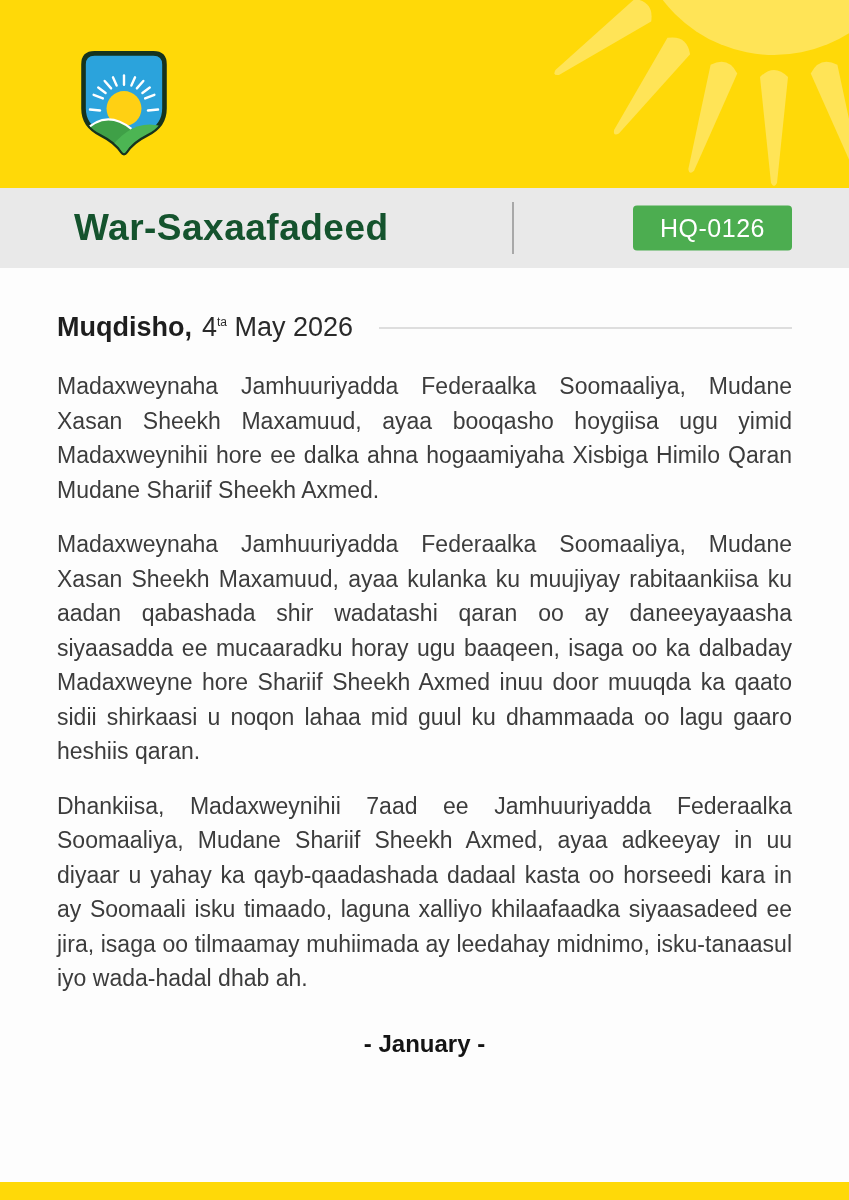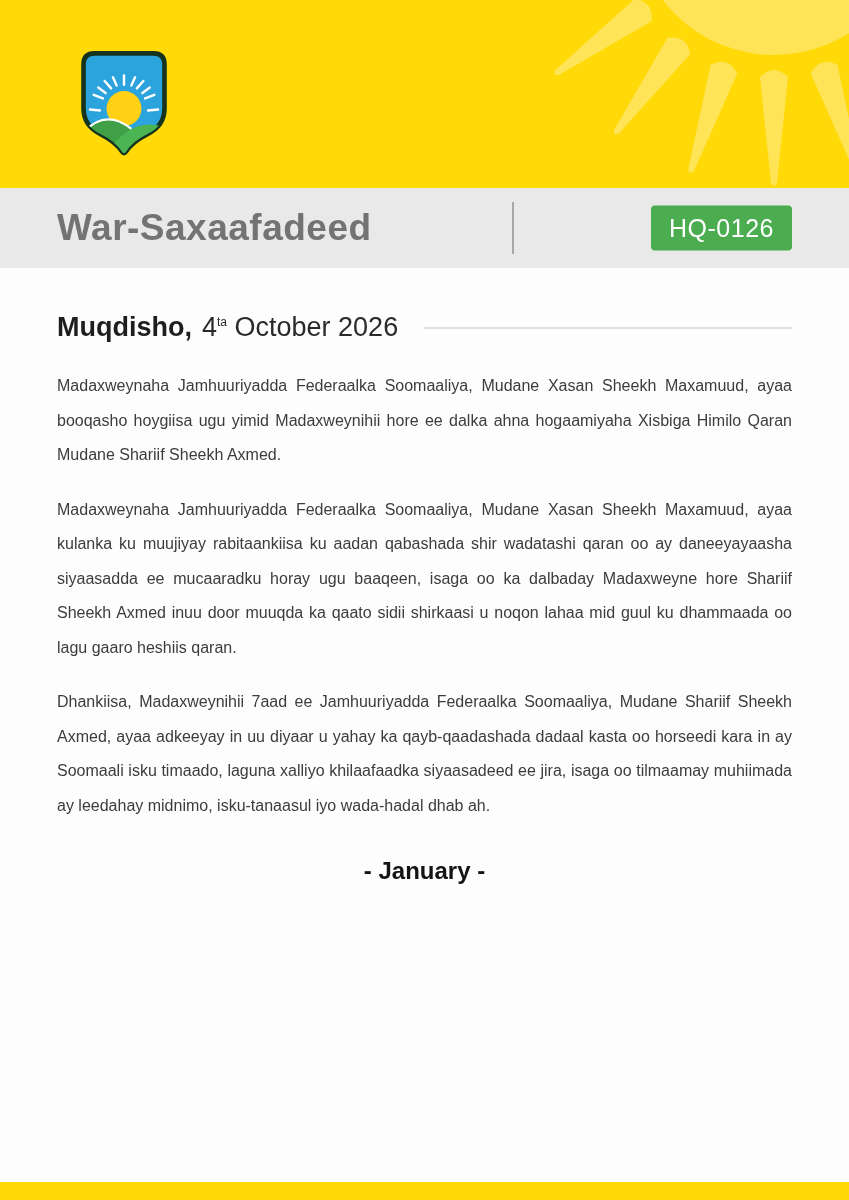--- a/index.html
+++ b/index.html
@@ -8,37 +8,37 @@
 
   
   .header{position:relative;height:188px;background:#FFD908;overflow:hidden;}
   .sun-decoration{position:absolute;top:0;right:0;width:330px;height:188px;pointer-events:none;}
   .logo-wrap{position:absolute;left:78px;top:43px;width:92px;height:122px;}
   .brand{position:absolute;left:186px;top:56px;color:#181818;font-weight:800;
          font-size:41px;line-height:37px;letter-spacing:1px;}
 
   
   .titlebar{position:relative;height:80px;background:#E9E9E9;}
-  .titlebar-title{position:absolute;left:57px;top:50%;transform:translateY(-50%);
-                  font-size:37px;font-weight:800;color:#737373;letter-spacing:.5px;}
+  .titlebar-title{position:absolute;left:74px;top:50%;transform:translateY(-50%);
+                  font-size:37px;font-weight:800;color:#14532d;letter-spacing:.5px;}
   .titlebar-divider{position:absolute;left:512px;top:14px;width:2px;height:52px;background:#a8a8a8;}
   .ref-badge{position:absolute;right:57px;top:50%;transform:translateY(-50%);
              background:#4CAD50;color:#ffffff;font-size:25px;letter-spacing:.5px;
-             padding:8px 18px;border-radius:4px;}
+             padding:8px 27px;border-radius:4px;}
 
   
   .content{padding:0 57px;margin-top:20px;}
   .dateline{display:flex;align-items:center;margin-top:44px;font-size:27px;color:#1e1e1e;}
   .dateline .city{font-weight:800;}
   .dateline .date{margin-left:10px;font-weight:400;color:#2a2a2a;}
   .dateline sup{font-size:12px;}
   .dateline-rule{flex:1;height:2px;background:#DEDEDE;margin-left:26px;}
 
   .paragraphs{margin-top:26px;}
-  .para{font-size:16px;line-height:34.5px;color:#3C3C3C;text-align:justify;
+  .para{font-size:23px;line-height:34.5px;color:#3C3C3C;text-align:justify;
         margin:0 0 20px 0;}
   .end-mark{margin-top:34px;text-align:center;font-size:24px;font-weight:800;color:#141414;}
 
   
   .footer{position:absolute;left:0;bottom:0;width:100%;height:18px;background:#FFD908;}
 </style>
 </head>
 <body>
 
 <div class="page">
@@ -98,21 +98,21 @@
   <div class="titlebar">
     <div class="titlebar-title">War-Saxaafadeed</div>
     <div class="titlebar-divider"></div>
     <div class="ref-badge">HQ-0126</div>
   </div>
 
   <div class="content">
 
     <div class="dateline">
       <span class="city">Muqdisho,</span>
-      <span class="date"><span>4</span><sup>ta</sup>&nbsp;<span>October 2026</span></span>
+      <span class="date"><span>4</span><sup>ta</sup>&nbsp;<span>May 2026</span></span>
       <span class="dateline-rule"></span>
     </div>
 
     <div class="paragraphs">
       <p class="para">Madaxweynaha Jamhuuriyadda Federaalka Soomaaliya, Mudane Xasan Sheekh Maxamuud, ayaa booqasho hoygiisa ugu yimid Madaxweynihii hore ee dalka ahna hogaamiyaha Xisbiga Himilo Qaran Mudane Shariif Sheekh Axmed.</p>
       <p class="para">Madaxweynaha Jamhuuriyadda Federaalka Soomaaliya, Mudane Xasan Sheekh Maxamuud, ayaa kulanka ku muujiyay rabitaankiisa ku aadan qabashada shir wadatashi qaran oo ay daneeyayaasha siyaasadda ee mucaaradku horay ugu baaqeen, isaga oo ka dalbaday Madaxweyne hore Shariif Sheekh Axmed inuu door muuqda ka qaato sidii shirkaasi u noqon lahaa mid guul ku dhammaada oo lagu gaaro heshiis qaran.</p>
       <p class="para">Dhankiisa, Madaxweynihii 7aad ee Jamhuuriyadda Federaalka Soomaaliya, Mudane Shariif Sheekh Axmed, ayaa adkeeyay in uu diyaar u yahay ka qayb-qaadashada dadaal kasta oo horseedi kara in ay Soomaali isku timaado, laguna xalliyo khilaafaadka siyaasadeed ee jira, isaga oo tilmaamay muhiimada ay leedahay midnimo, isku-tanaasul iyo wada-hadal dhab ah.</p>
     </div>
 
     <div class="end-mark">- January -</div>

